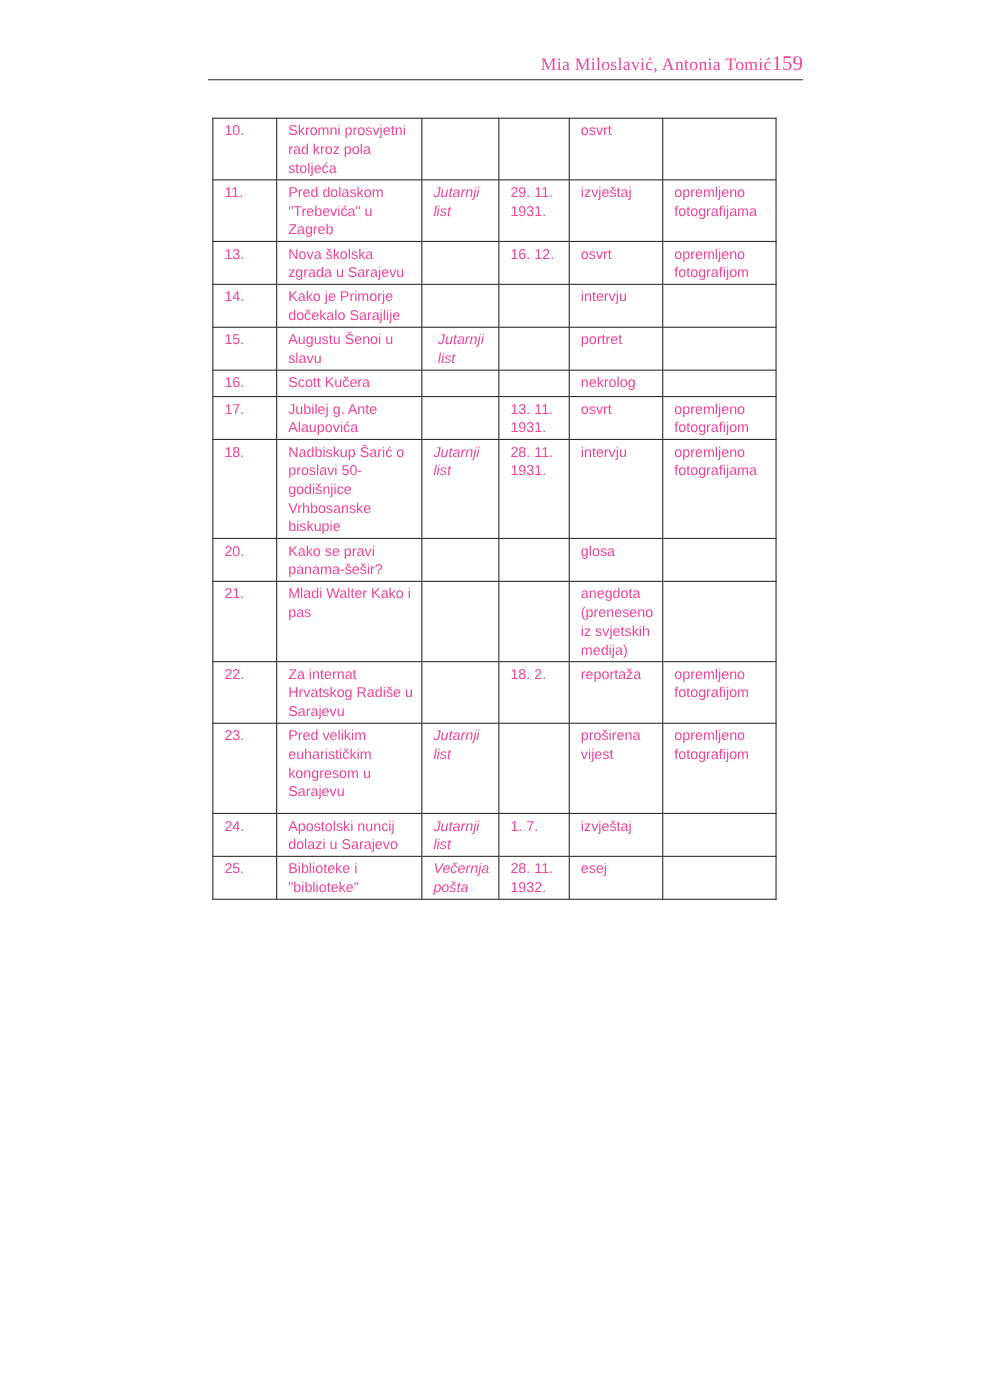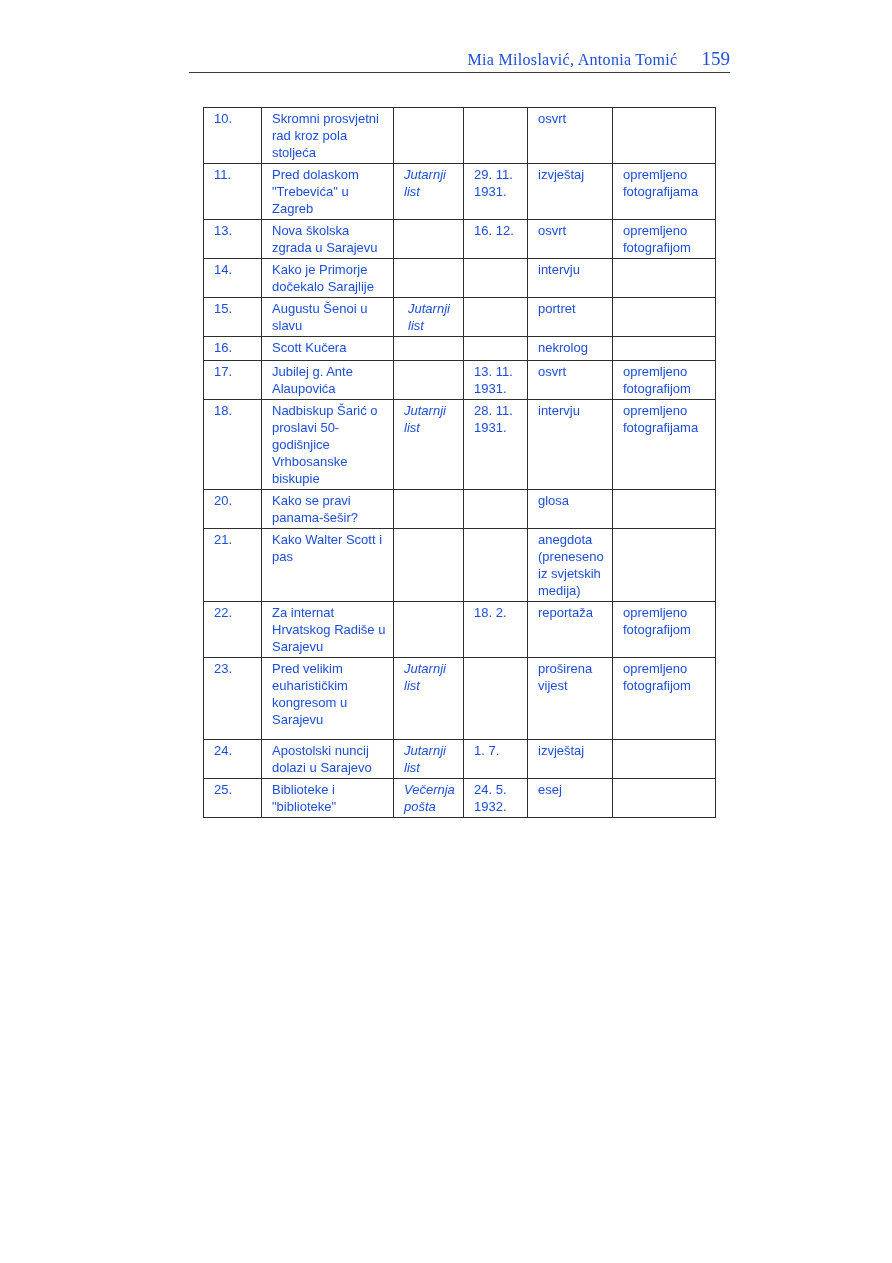--- a/index.html
+++ b/index.html
@@ -6,21 +6,21 @@
     margin: 0;
     padding: 0;
     background: #ffffff;
   }
   #page {
     position: relative;
     width: 892px;
     height: 891px;
     background: #ffffff;
     font-family: "Liberation Sans", sans-serif;
-    color: #1d4ed8;
+    color: #ec4899;
     overflow: hidden;
     text-decoration: underline;
   }
   
   #running-header {
     position: absolute;
     left: 189px;
     top: 48px;
     width: 541px;
     display: flex;
@@ -28,35 +28,34 @@
     align-items: baseline;
     font-family: "Liberation Serif", serif;
   }
   #authors {
     font-size: 16px;
     letter-spacing: 0.3px;
     white-space: nowrap;
   }
   #page-number {
     font-size: 19px;
-    margin-left: 24px;
     white-space: nowrap;
   }
   #header-rule {
     position: absolute;
     left: 189px;
     top: 72px;
     width: 541px;
     height: 0;
     border-top: 1.6px solid #3c3c3c;
   }
   
   #articles-table {
     position: absolute;
-    left: 203px;
+    left: 193px;
     top: 107px;
     width: 512px;
     border-collapse: collapse;
     table-layout: fixed;
     font-size: 13px;
     line-height: 17px;
   }
   #articles-table td {
     border: 1px solid #2e2e2e;
     vertical-align: top;
@@ -155,21 +154,21 @@
       <tr style="height:36px">
         <td class="c-num">20.</td>
         <td class="c-title">Kako se pravi panama-šešir?</td>
         <td class="c-paper"></td>
         <td class="c-date"></td>
         <td class="c-genre">glosa</td>
         <td class="c-notes"></td>
       </tr>
       <tr style="height:69px">
         <td class="c-num">21.</td>
-        <td class="c-title">Kako Walter Scott i pas</td>
+        <td class="c-title">Mladi Walter Kako i pas</td>
         <td class="c-paper"></td>
         <td class="c-date"></td>
         <td class="c-genre">anegdota (preneseno iz svjetskih medija)</td>
         <td class="c-notes"></td>
       </tr>
       <tr style="height:51px">
         <td class="c-num">22.</td>
         <td class="c-title">Za internat Hrvatskog Radiše u Sarajevu</td>
         <td class="c-paper"></td>
         <td class="c-date">18. 2.</td>
@@ -189,20 +188,20 @@
         <td class="c-title">Apostolski nuncij dolazi u Sarajevo</td>
         <td class="c-paper">Jutarnji list</td>
         <td class="c-date">1. 7.</td>
         <td class="c-genre">izvještaj</td>
         <td class="c-notes"></td>
       </tr>
       <tr style="height:38px">
         <td class="c-num">25.</td>
         <td class="c-title">Biblioteke i "biblioteke"</td>
         <td class="c-paper">Večernja pošta</td>
-        <td class="c-date">24. 5. 1932.</td>
+        <td class="c-date">28. 11. 1932.</td>
         <td class="c-genre">esej</td>
         <td class="c-notes"></td>
       </tr>
     </tbody>
   </table>
 
 </div>
 
 </body></html>

